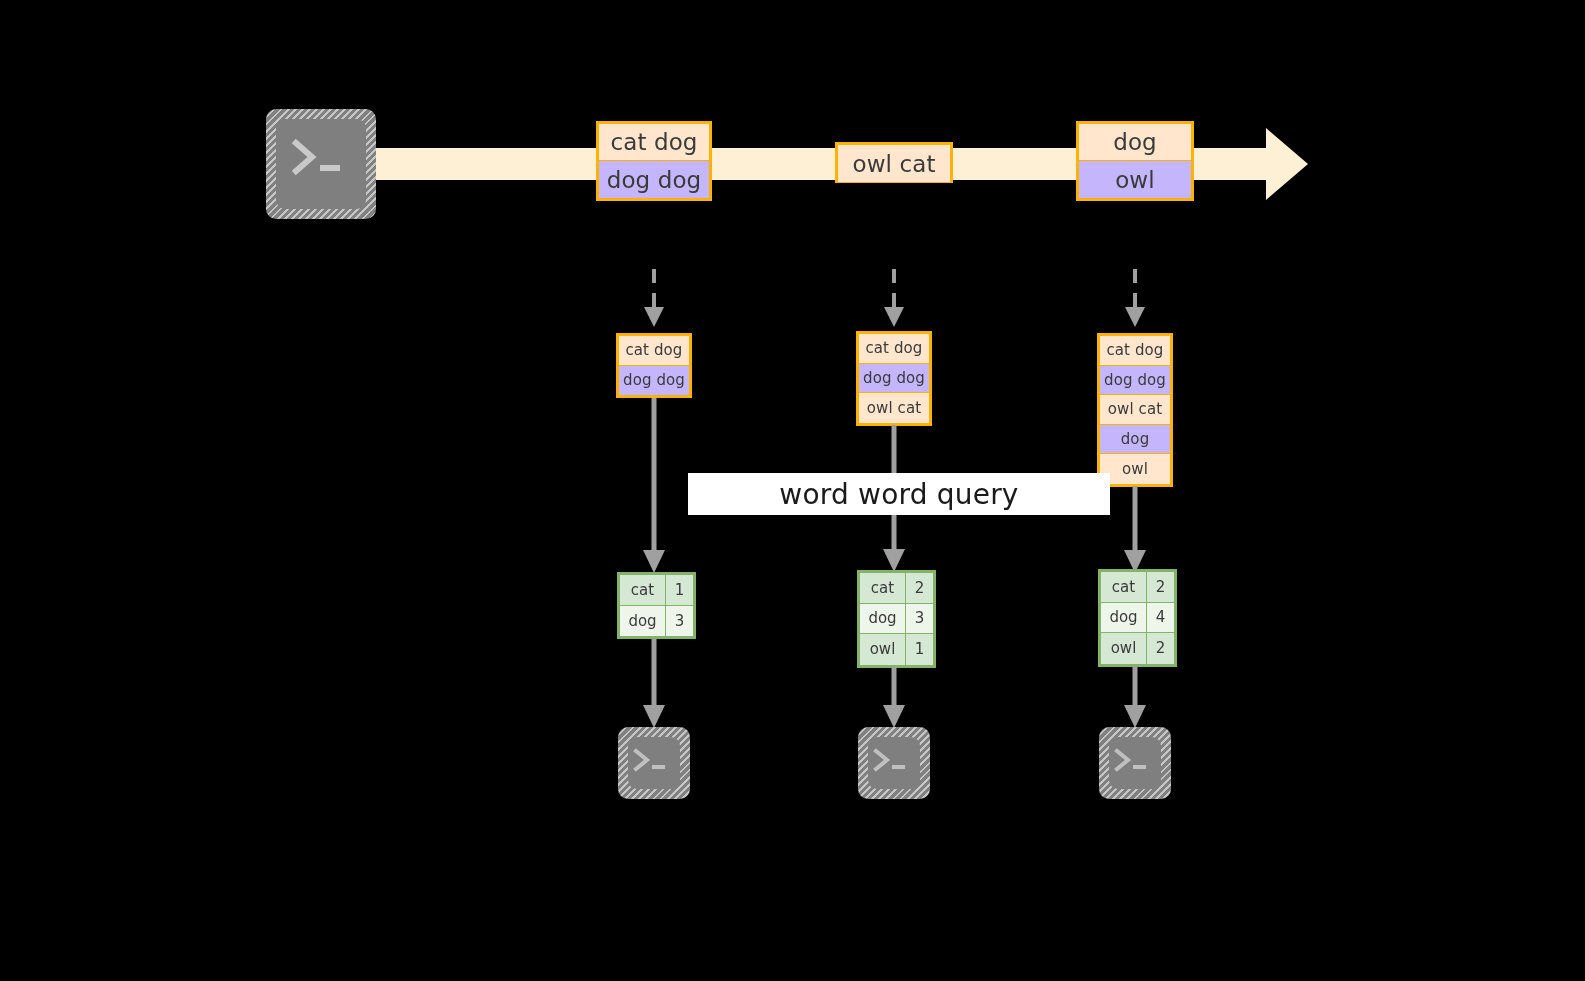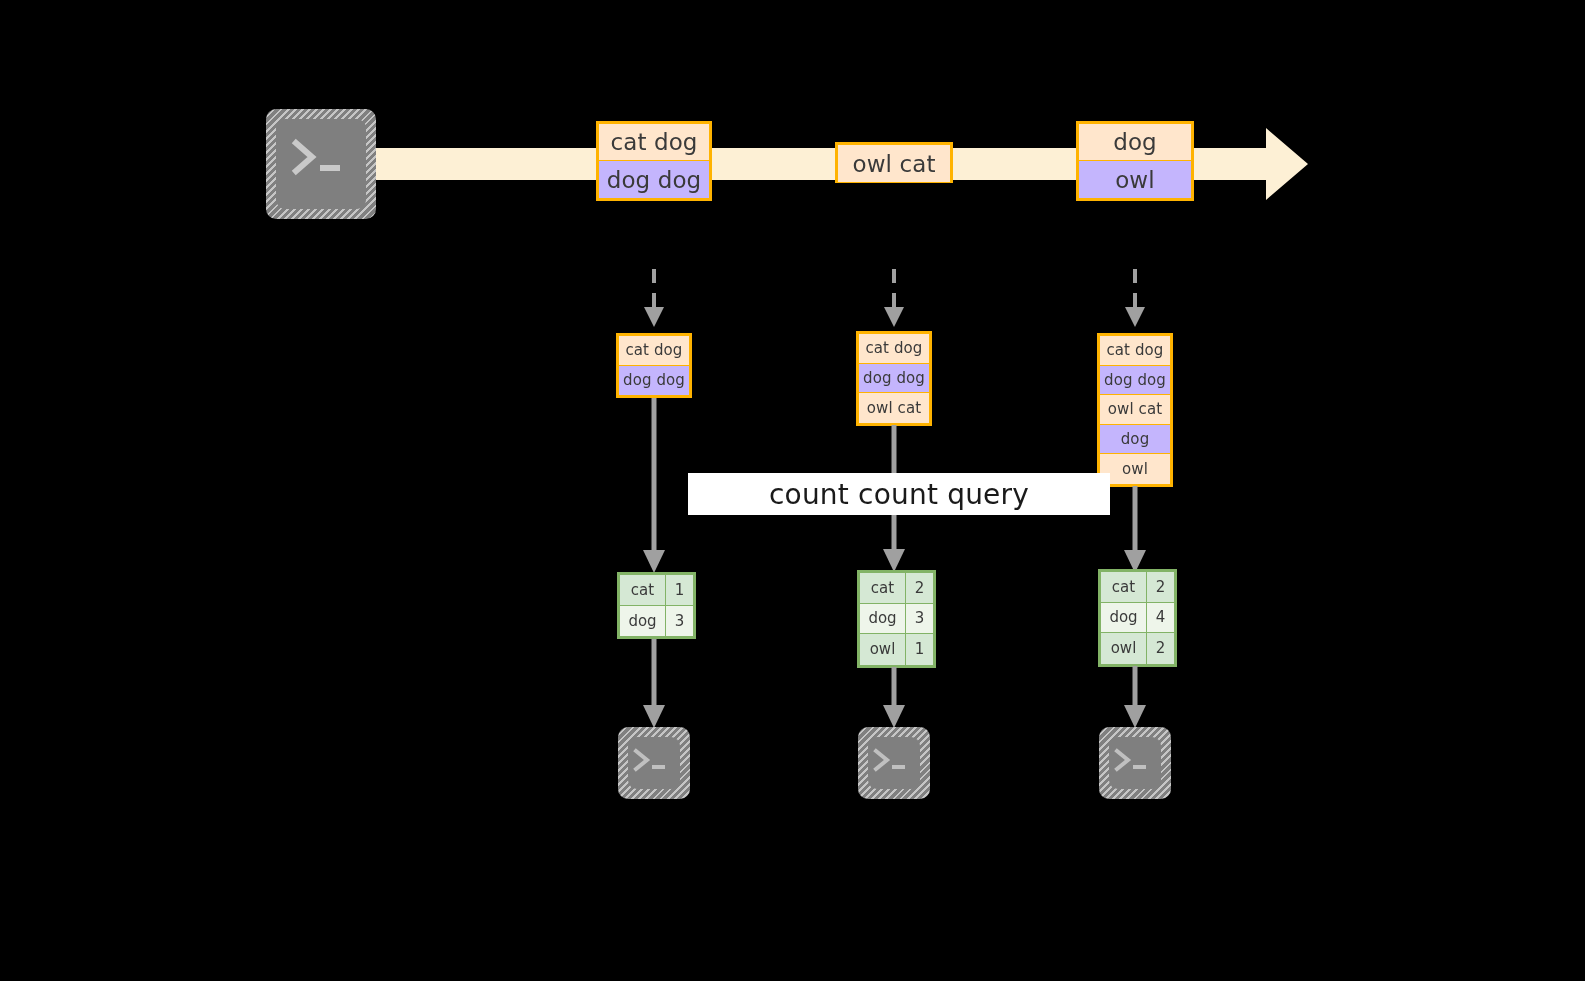--- a/index.html
+++ b/index.html
@@ -191,21 +191,21 @@
   <svg class="conn" style="left:880px; top:411px;" width="28" height="150" viewBox="0 0 28 150">
     <line x1="14" y1="0" x2="14" y2="128" stroke="#a0a0a0" stroke-width="5"></line>
     <path d="M3,124 L14,147 L25,124 Z" fill="#a0a0a0"></path>
   </svg>
 
   <svg class="conn" style="left:1121px; top:472px;" width="28" height="90" viewBox="0 0 28 90">
     <line x1="14" y1="0" x2="14" y2="68" stroke="#a0a0a0" stroke-width="5"></line>
     <path d="M3,64 L14,87 L25,64 Z" fill="#a0a0a0"></path>
   </svg>
 
-  <div class="qlabel" style="left:688px; top:459px; width:422px; height:42px;">count count query</div>
+  <div class="qlabel" style="left:688px; top:459px; width:422px; height:42px;">word word query</div>
 
   <div class="gbox" style="left:617px; top:558px; width:79px; height:67px;">
     <div class="grow">
       <div class="gc k">cat</div>
       <div class="gc v">1</div>
     </div>
     <div class="grow alt">
       <div class="gc k">dog</div>
       <div class="gc v">3</div>
     </div>

